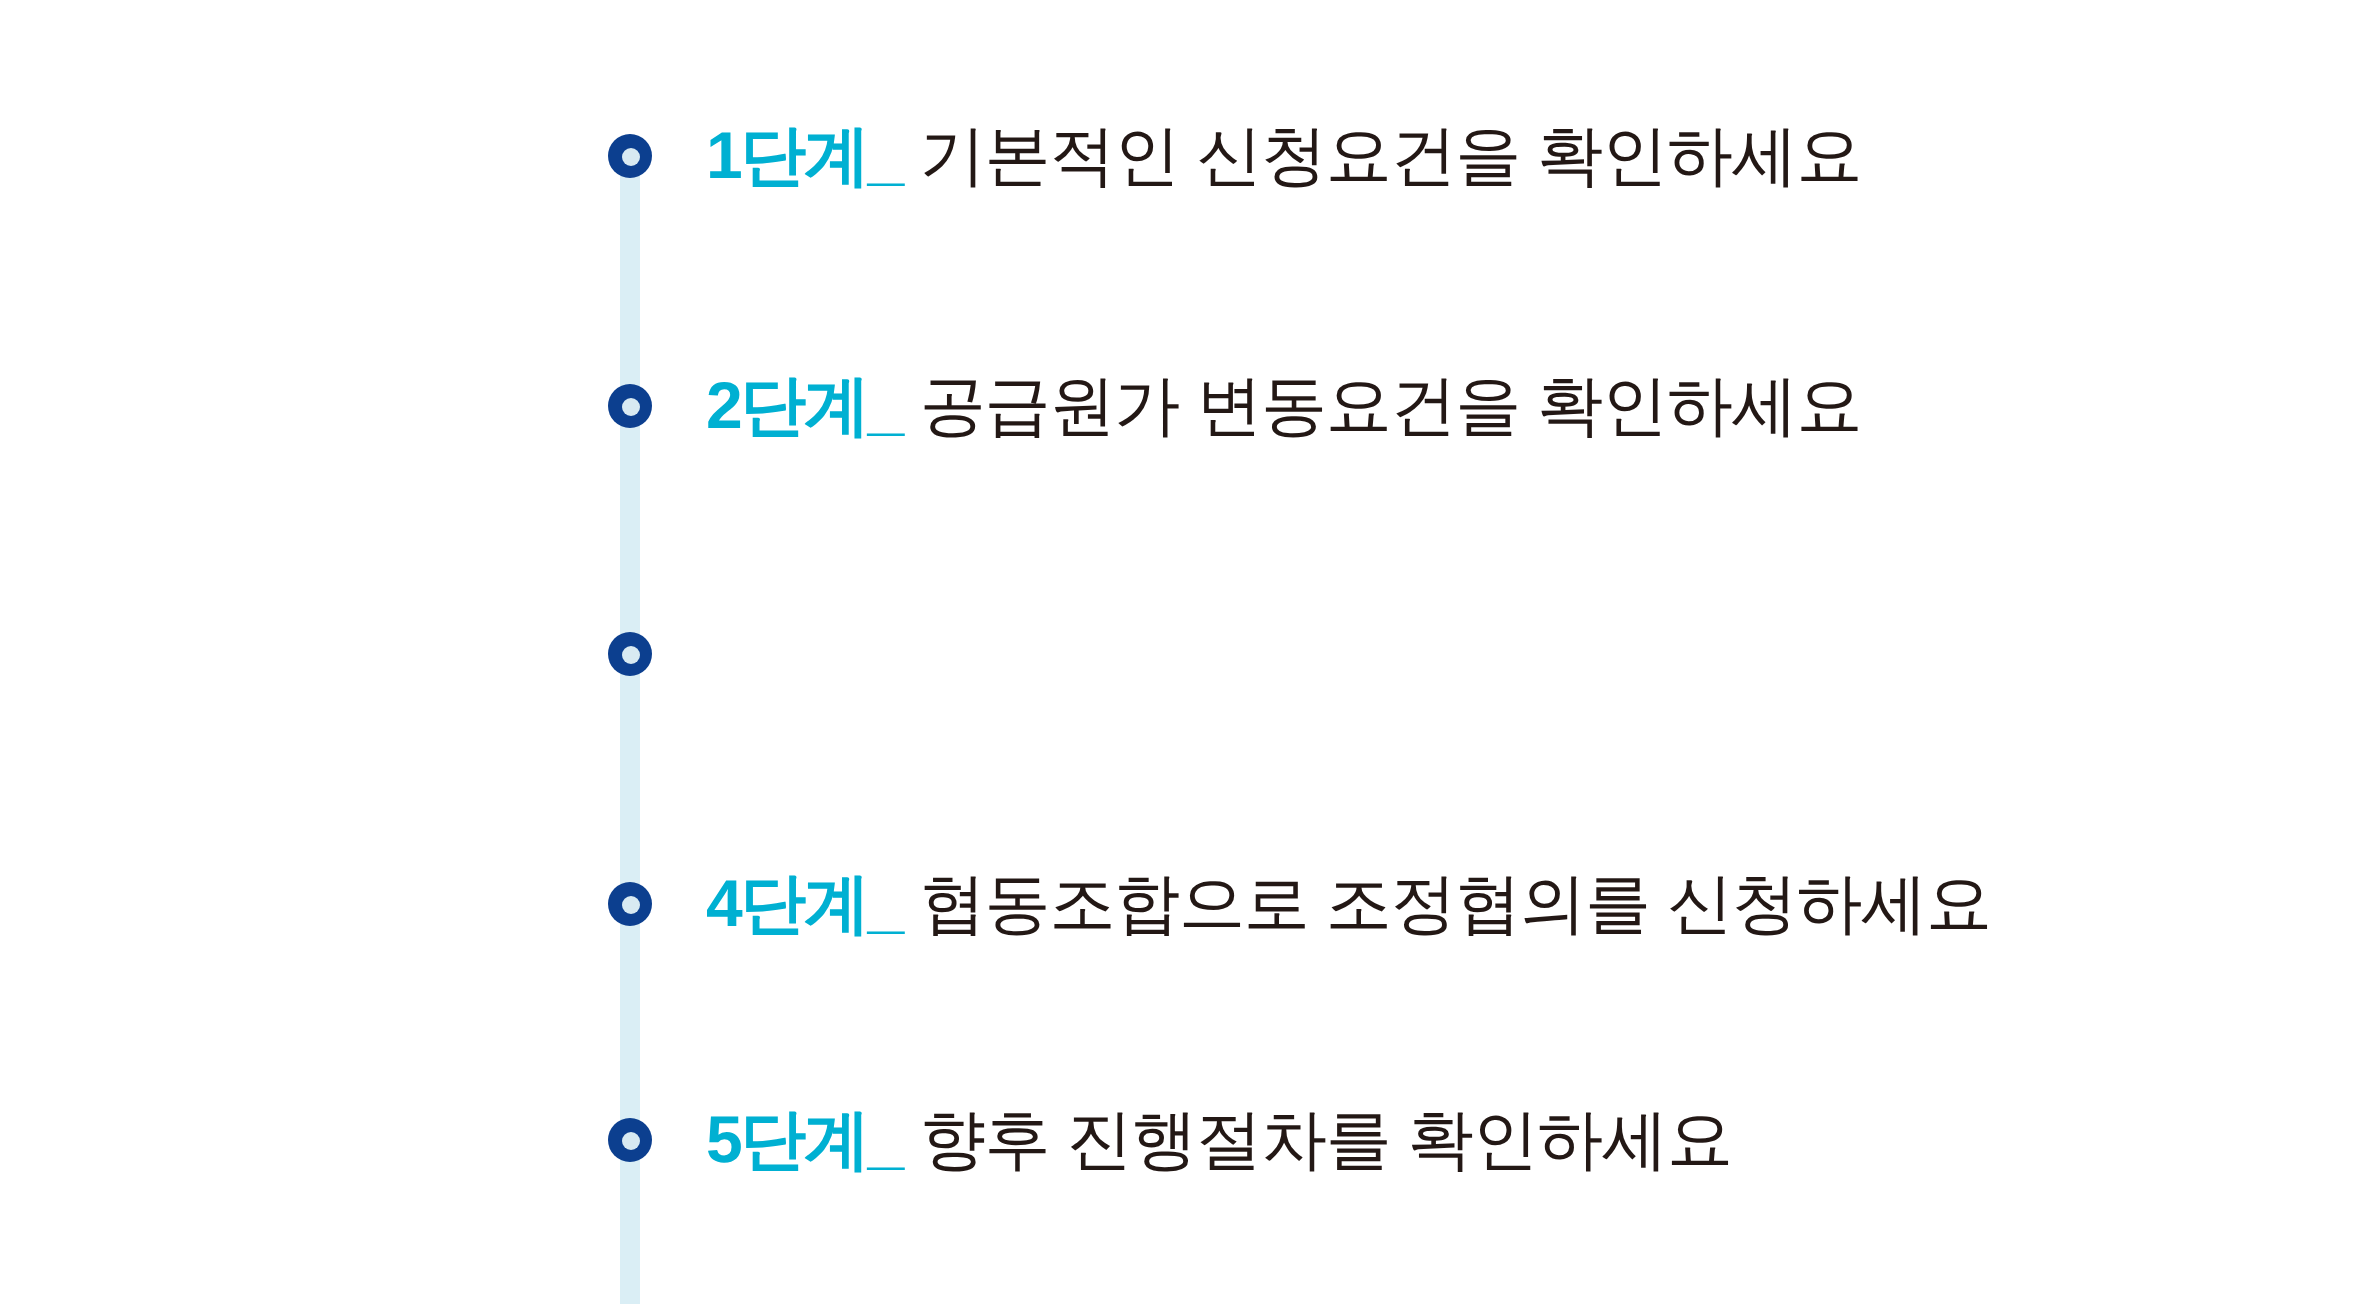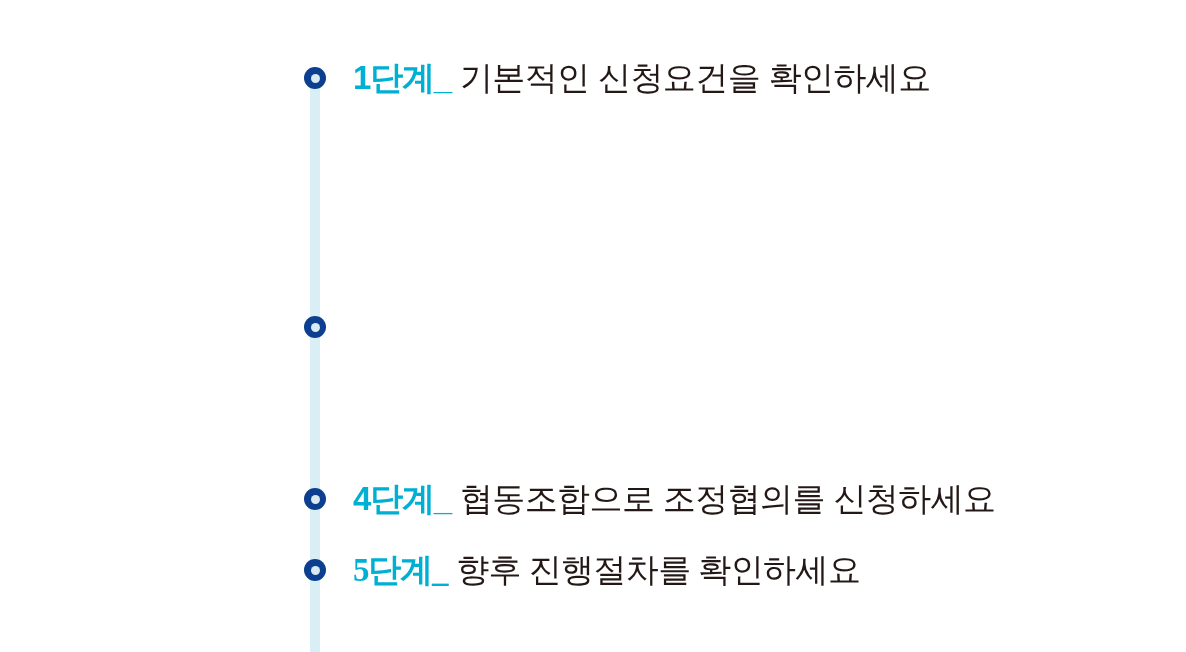--- a/index.html
+++ b/index.html
@@ -48,22 +48,22 @@
     left: 0;
     width: 1186px;
     height: 46px;
     display: flex;
     align-items: center;
     text-align: right;
   }
   .step-item[data-index="0"] { top: 55px; }
   .step-item[data-index="1"] { top: 180px; }
   .step-item[data-index="2"] { top: 304px; }
-  .step-item[data-index="3"] { top: 429px; margin-top: 47px; }
-  .step-item[data-index="4"] { top: 547px; font-family: Liberation Serif, serif; }
+  .step-item[data-index="3"] { top: 429px; }
+  .step-item[data-index="4"] { top: 547px; }
 
   
   .step-marker {
     position: absolute;
     left: 304px;
     top: 50%;
     transform: translateY(-50%);
     width: 22px;
     height: 22px;
     border-radius: 50%;
@@ -115,20 +115,28 @@
 
     <li class="step-item" data-index="0">
       <span class="step-marker">
         <span class="marker-core"></span>
       </span>
       <span class="step-text">
         <span class="step-label">1단계_</span><span class="step-desc">기본적인 신청요건을 확인하세요</span>
       </span>
     </li>
 
+    <li class="step-item" data-index="1">
+      <span class="step-marker">
+        <span class="marker-core"></span>
+      </span>
+      <span class="step-text">
+        <span class="step-label">2단계_</span><span class="step-desc">공급원가 변동요건을 확인하세요</span>
+      </span>
+    </li>
 
     <li class="step-item" data-index="2">
       <span class="step-marker">
         <span class="marker-core"></span>
       </span>
     </li>
 
     <li class="step-item" data-index="3">
       <span class="step-marker">
         <span class="marker-core"></span>

